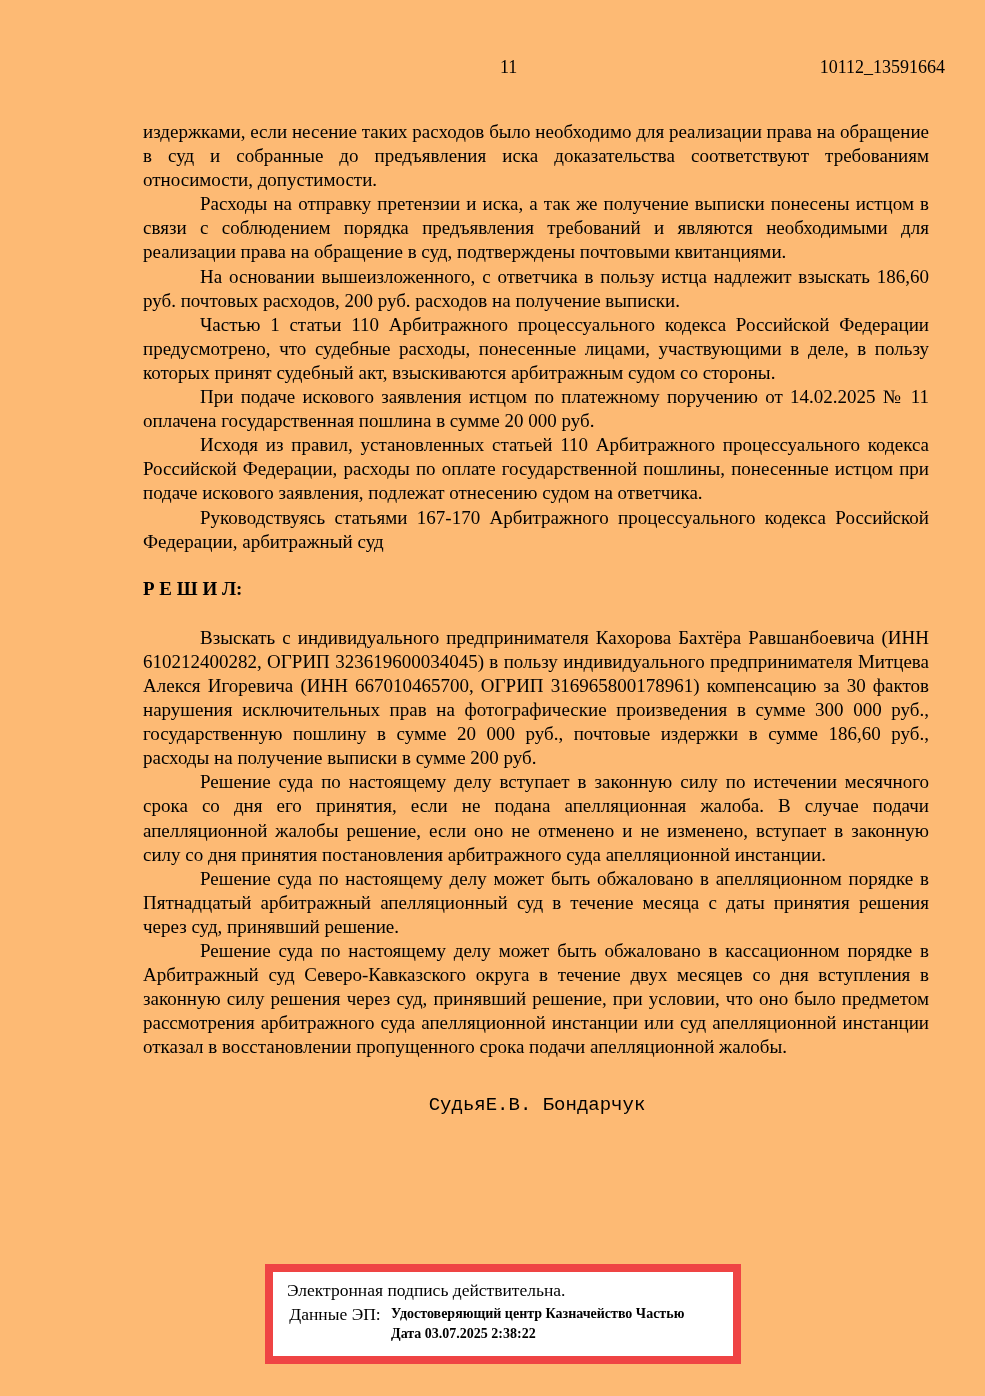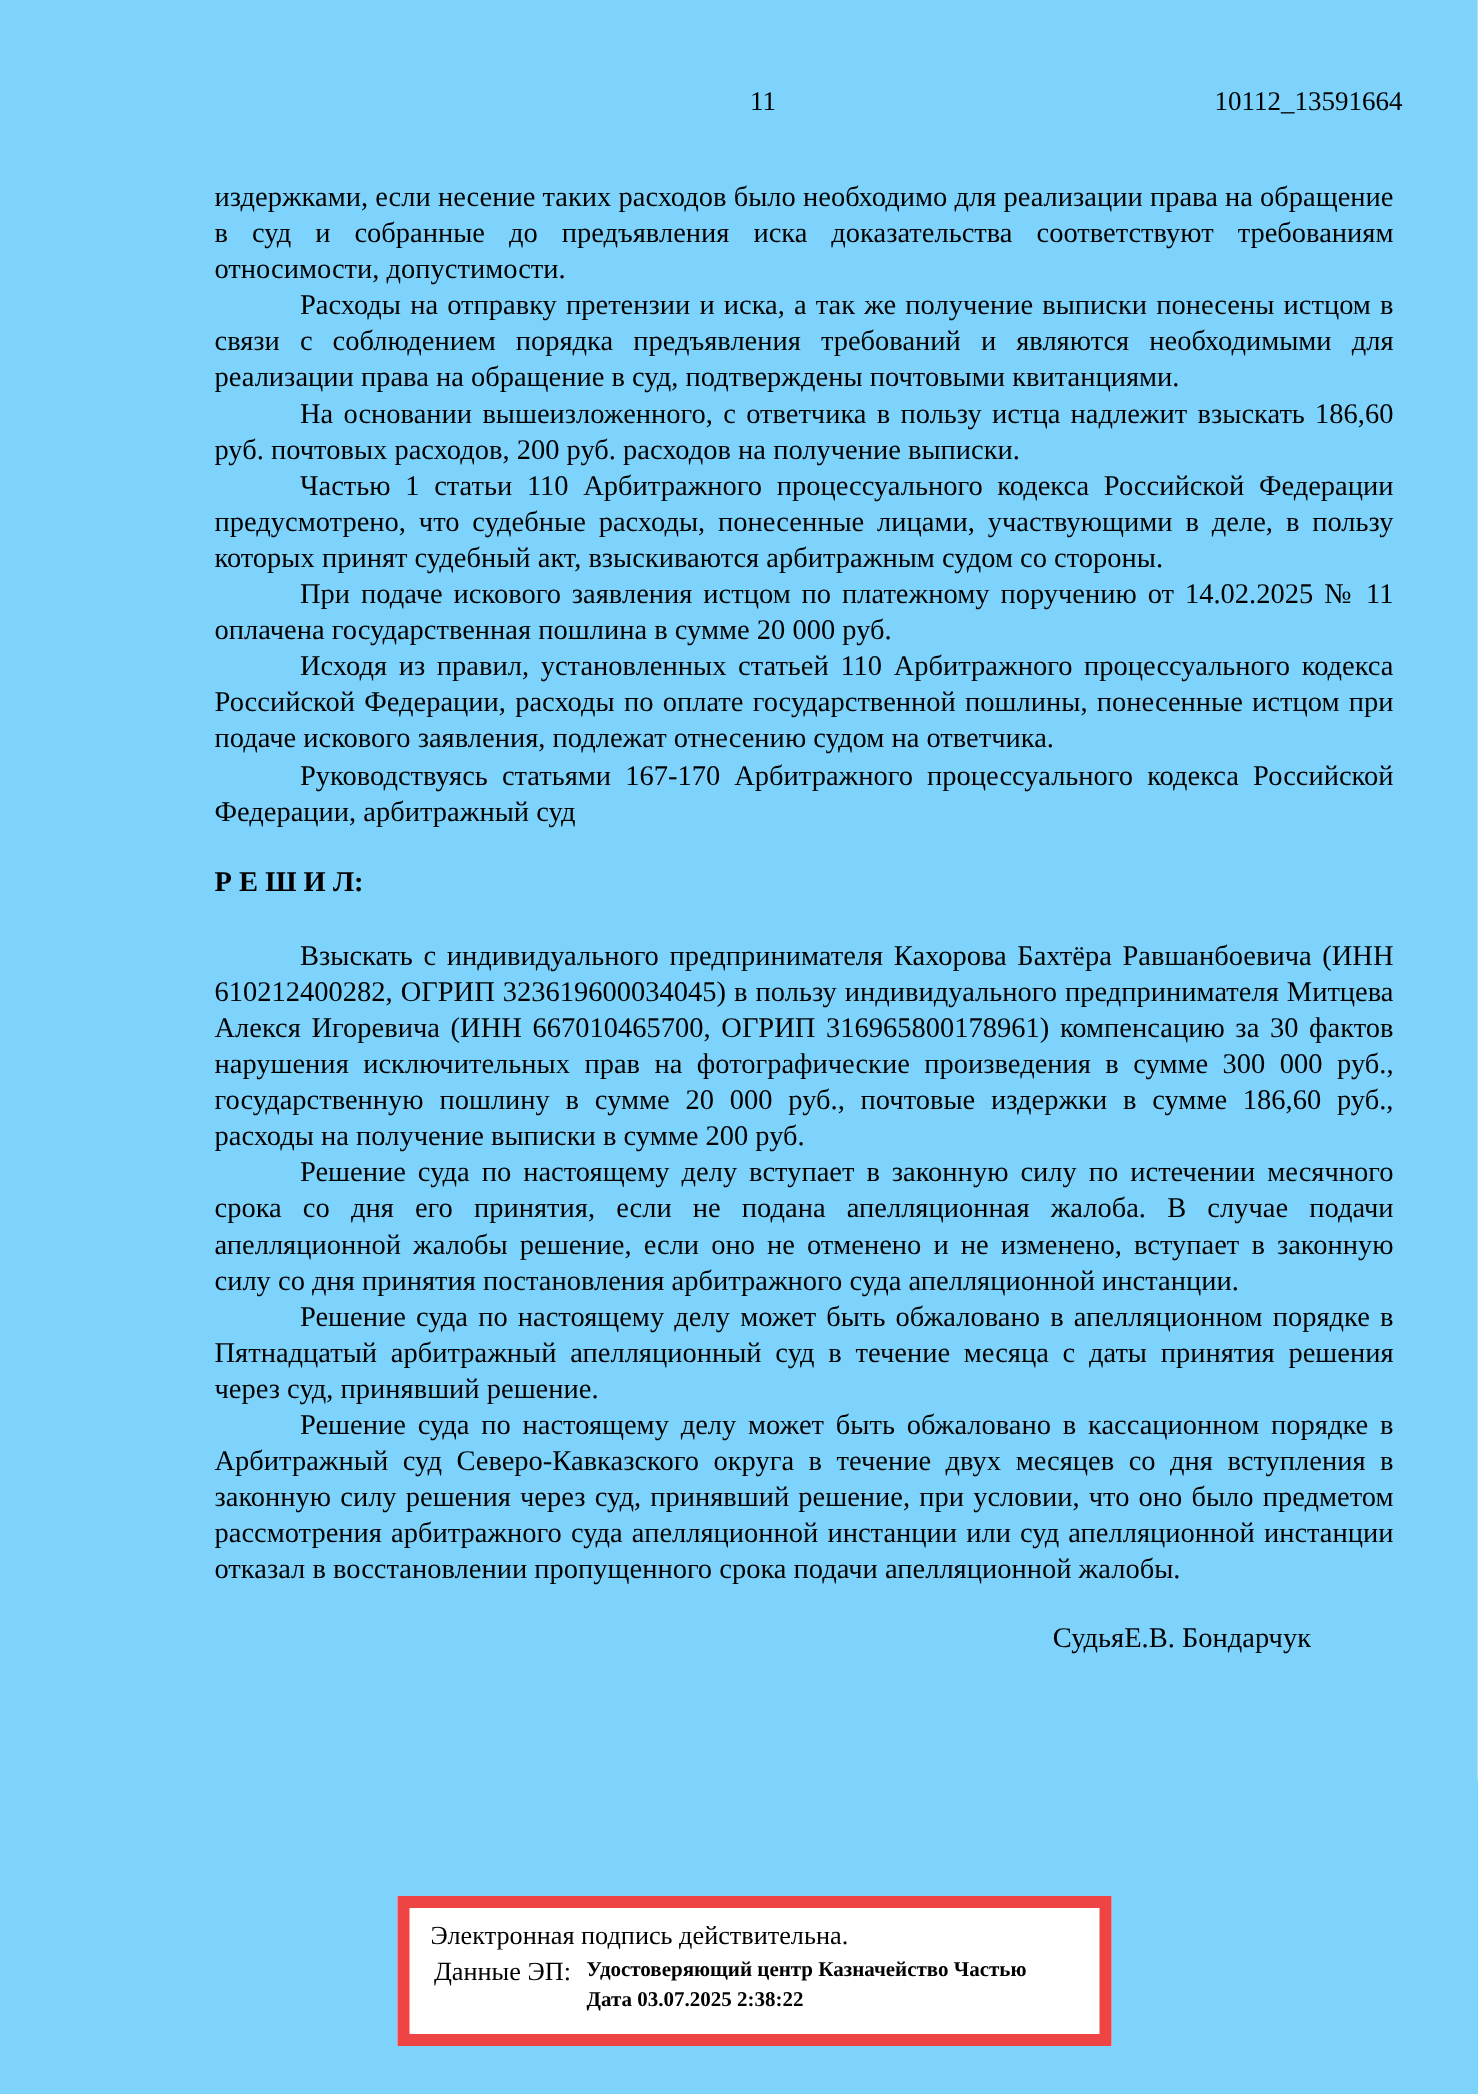--- a/index.html
+++ b/index.html
@@ -4,35 +4,35 @@
 <style>
   html, body {
     margin: 0;
     padding: 0;
     background: #e8e8e8;
   }
   .page {
     position: relative;
     width: 985px;
     height: 1396px;
-    background: #7dd3fc;
+    background: #fdba74;
     font-family: "Liberation Serif", "DejaVu Serif", serif;
     color: #000000;
     overflow: hidden;
   }
   .page-num {
     position: absolute;
     left: 500px;
     top: 57px;
     font-size: 18px;
     line-height: 20px;
   }
   .doc-id {
     position: absolute;
-    right: 50px;
+    right: 40px;
     top: 57px;
     font-size: 18px;
     line-height: 20px;
   }
   .body-text {
     position: absolute;
     left: 143px;
     top: 120px;
     width: 786px;
     font-size: 19px;
@@ -48,23 +48,24 @@
   }
   .resolution-heading {
     font-size: 19px;
     font-weight: bold;
     text-align: left;
     margin: 23px 0 25px 0;
     text-indent: 0;
   }
   .judge-row {
     display: flex;
-    justify-content: flex-end;
-    margin-top: 22px;
+    justify-content: center;
+    margin-top: 34px;
     text-indent: 0;
+    font-family: Liberation Mono, monospace;
   }
   .judge-role { padding-left: 57px; }
   .judge-name { padding-right: 55px; }
   .stamp {
     position: absolute;
     left: 265px;
     top: 1264px;
     width: 434px;
     border: 8px solid #ef4444;
     padding: 6px 12px 12px 14px;

